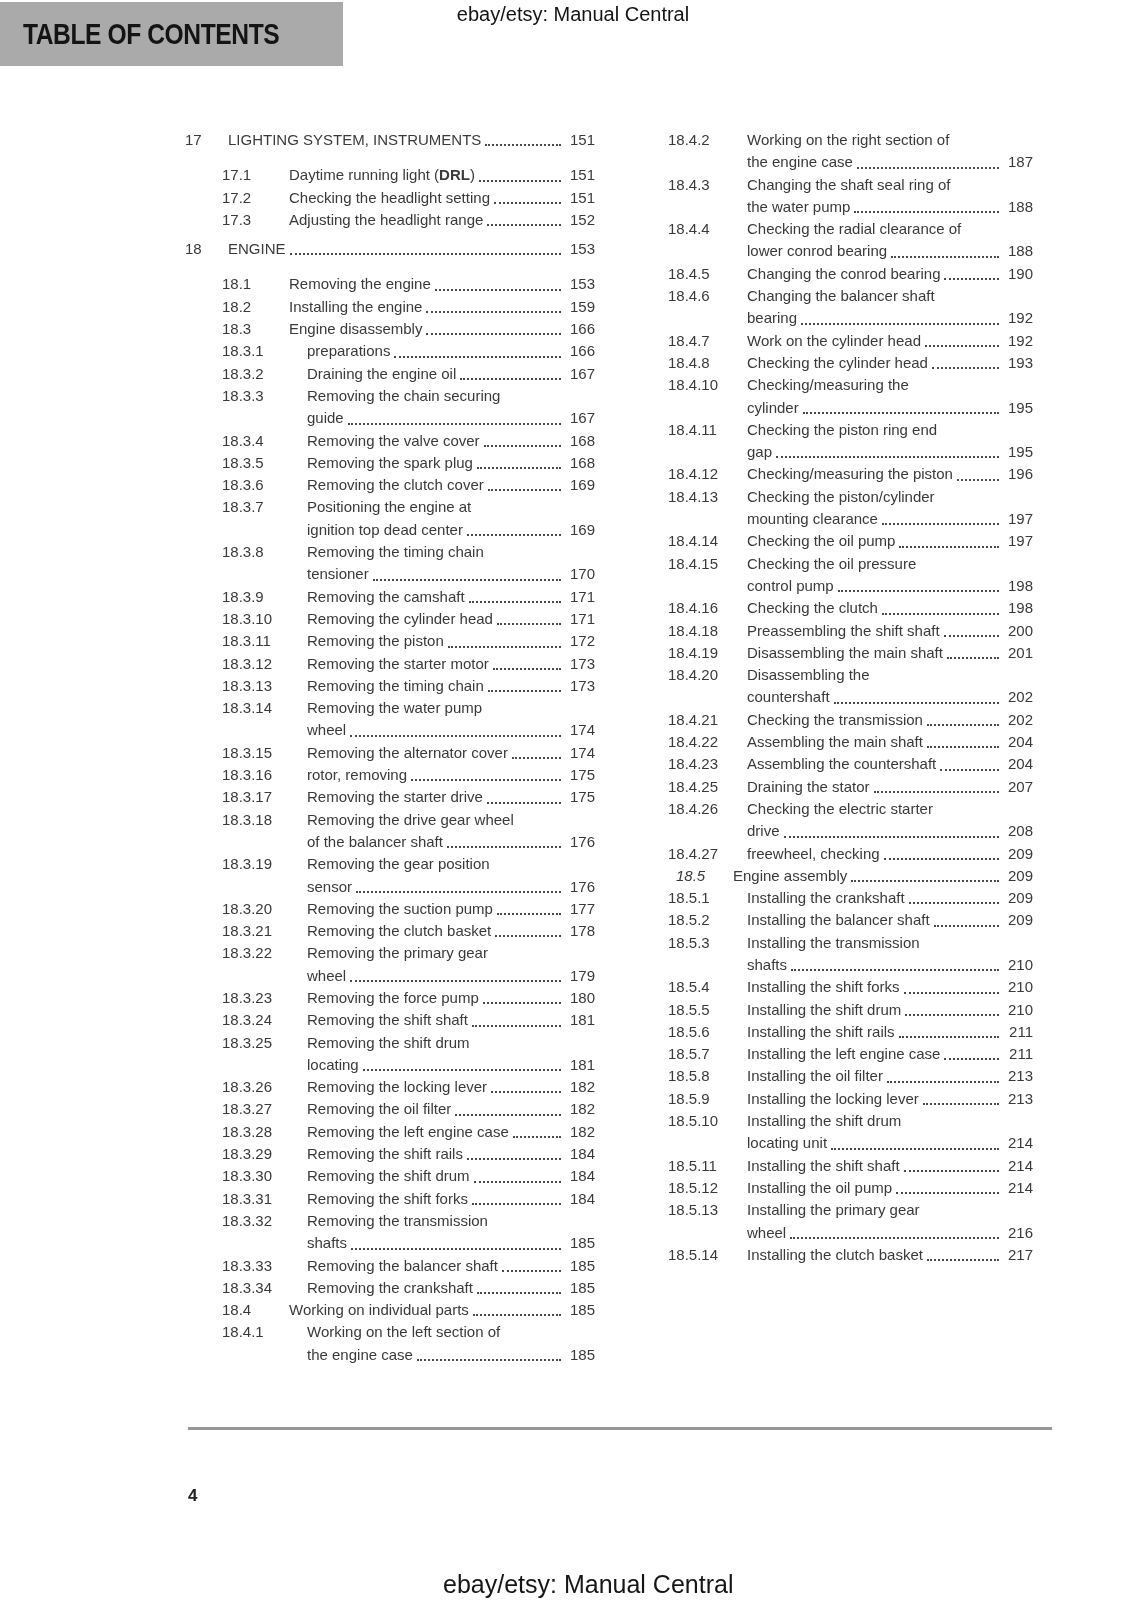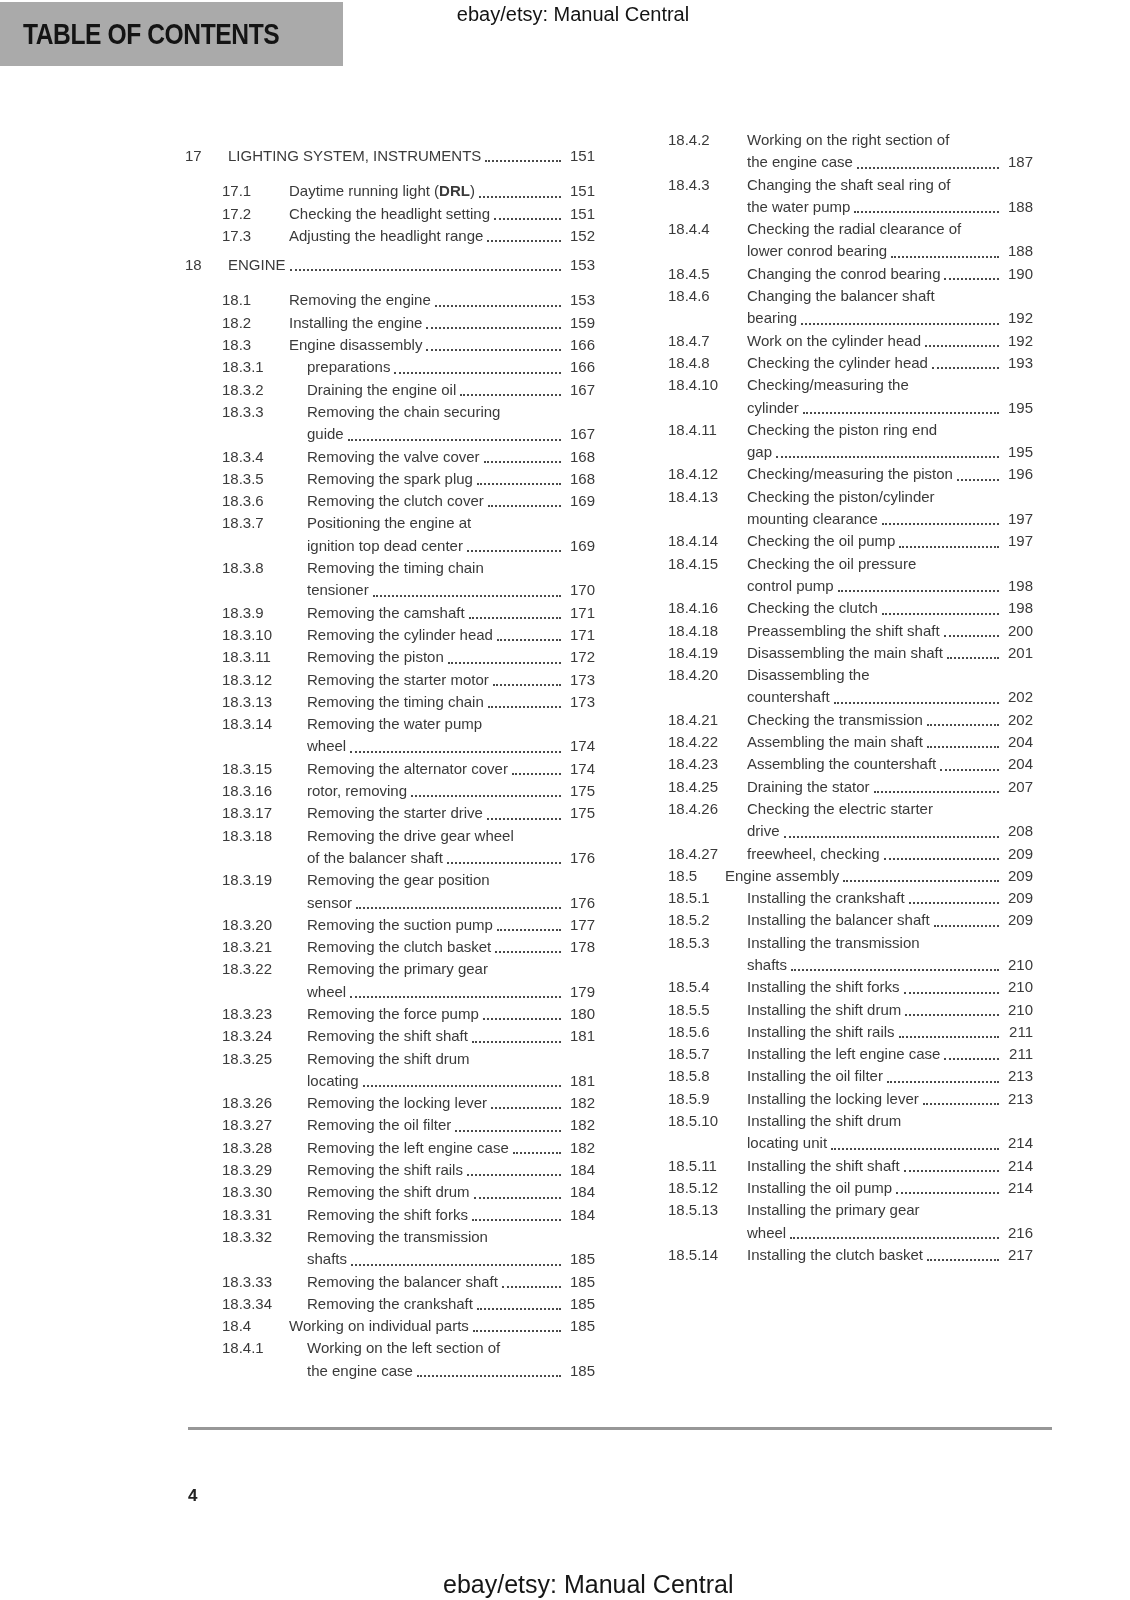--- a/index.html
+++ b/index.html
@@ -24,24 +24,24 @@
   }
   
   .toc-col{position:absolute;top:129px;font-size:15px;line-height:22.3px;}
   .col-left{left:185px;width:410px;}
   .col-right{left:653px;width:380px;}
   .row{display:flex;align-items:flex-start;}
   .row .num{flex:none;}
   .col-left .lvl1 .num{width:43px;}
   .col-left .lvl2 .num{margin-left:37px;width:67px;}
   .col-left .lvl3 .num{margin-left:37px;width:85px;}
-  .col-right .lvl2 .num{margin-left:15px;width:57px;}
+  .col-right .lvl2 .num{margin-left:23px;width:57px;font-style:italic;}
   .col-right .lvl3 .num{margin-left:15px;width:79px;}
   .lvl1{margin:7px 0 13px 0;}
-  .lvl1:first-child{margin-top:16px;}
+  .lvl1:first-child{margin-top:0;}
   .row .body{flex:1 1 auto;min-width:0;}
   .tline{display:flex;align-items:baseline;}
   .tline .t{white-space:nowrap;}
   .dots{
     flex:1 1 auto;min-width:10px;align-self:flex-end;
     border-bottom:2.5px dotted #4a4a4a;margin:0 4px 5px 4px;
   }
   .pg{flex:none;min-width:30px;text-align:right;}
   
   .footer-divider{position:absolute;left:188px;top:1427px;width:864px;height:3px;background:var(--divider,#979797);}

